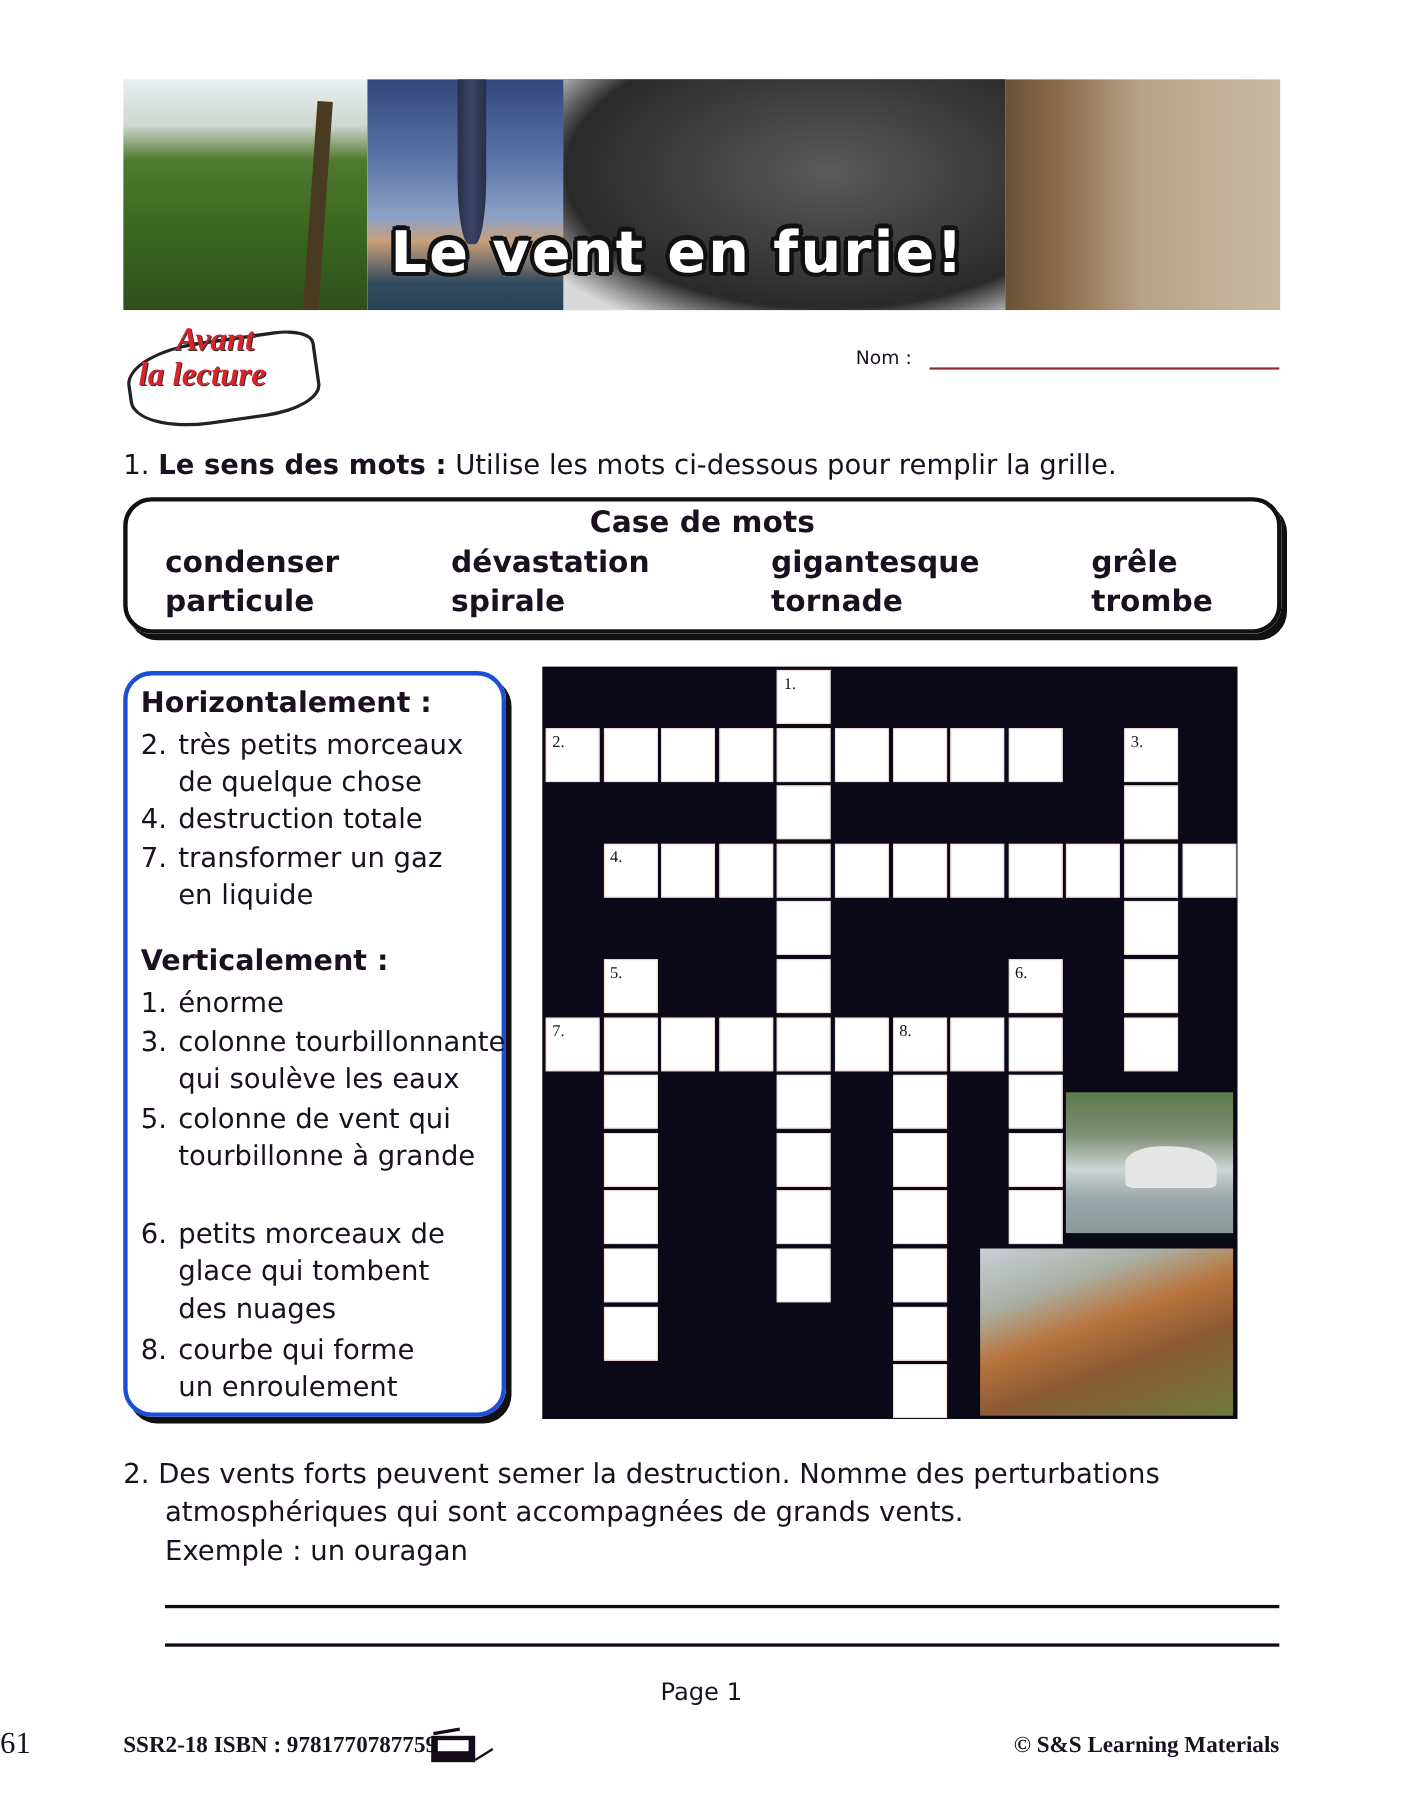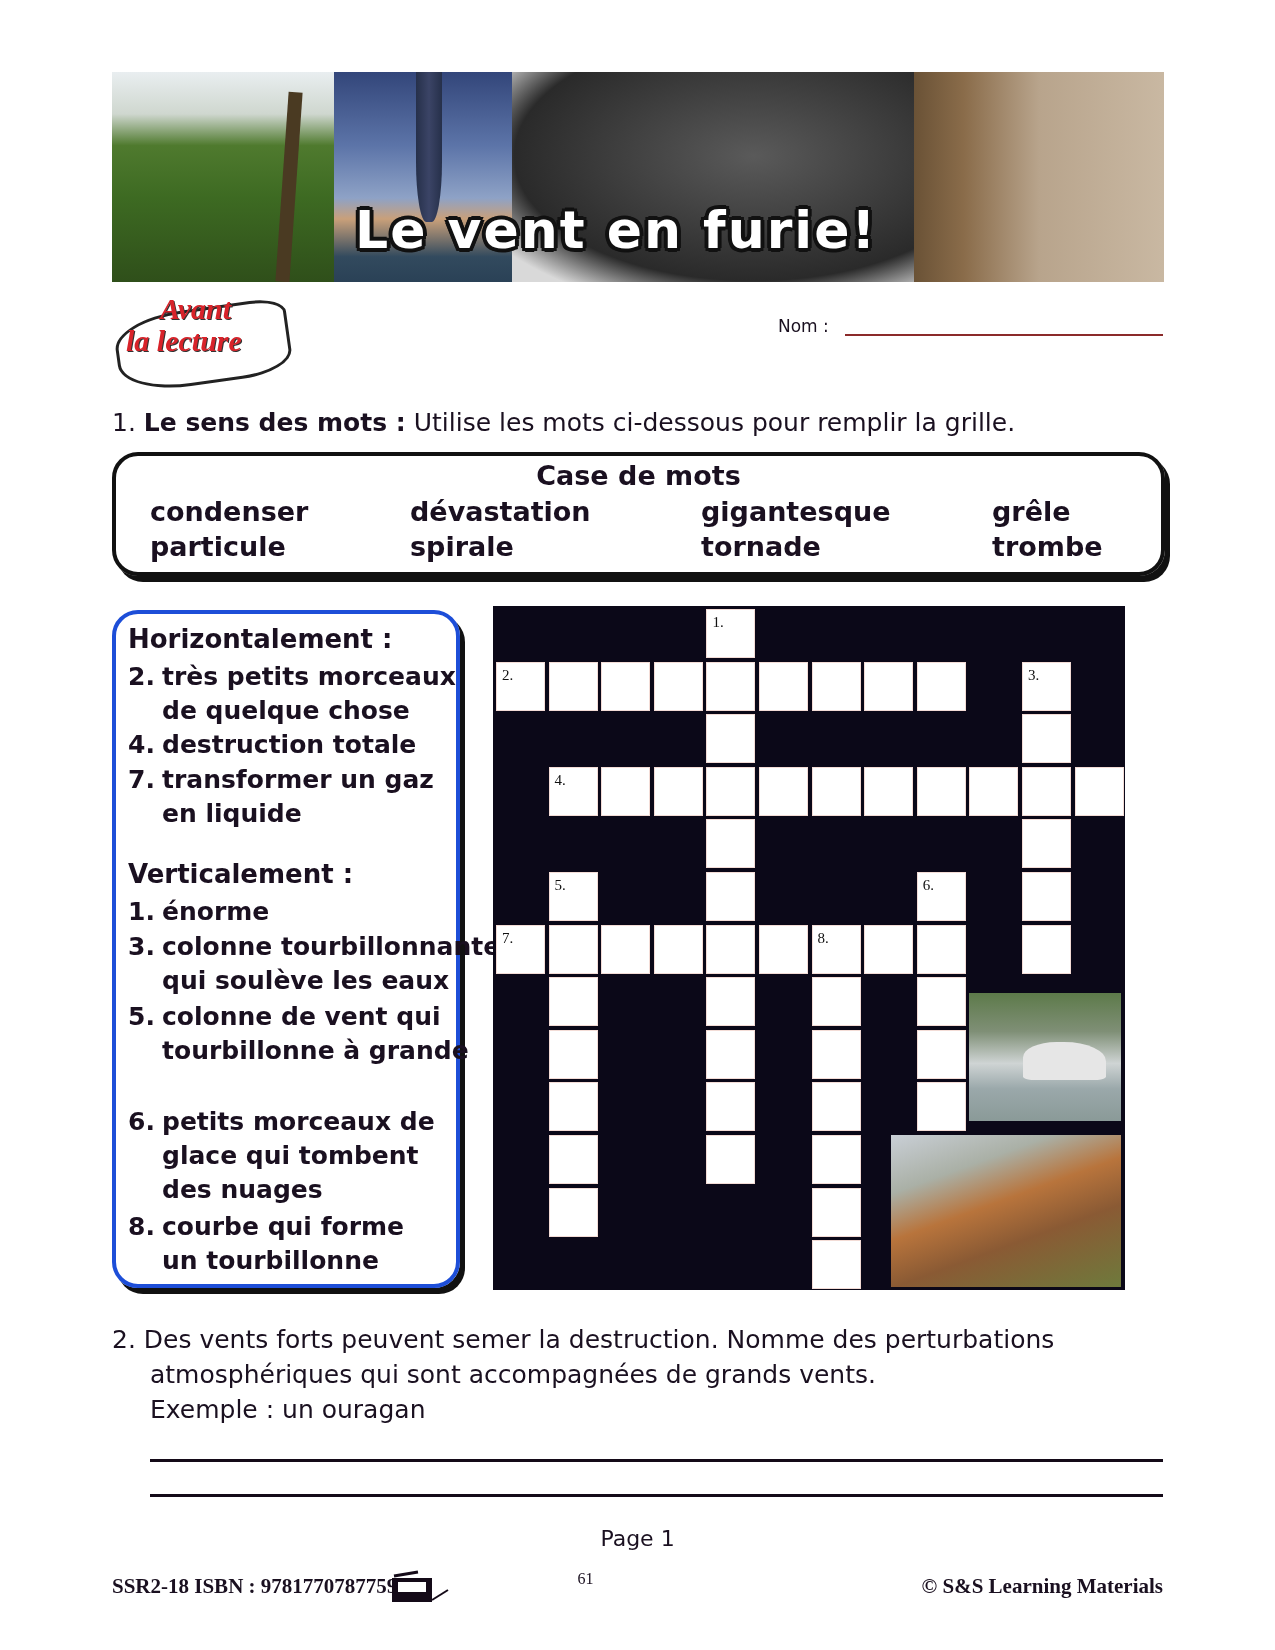--- a/index.html
+++ b/index.html
@@ -27,38 +27,38 @@
   .nom-line{left:845px;top:334px;width:318px;height:2px;background:#8b2a2a;}
   
   .q1{left:112px;top:408px;font-size:25px;}
   .q1 b{font-weight:bold;margin-top:46px;}
   .wordbox{left:112px;top:452px;width:1045px;height:116px;border:4px solid #111;border-radius:26px;box-shadow:5px 6px 0 #111;}
   .wordbox-title{left:0;top:4px;width:100%;text-align:center;font-weight:bold;font-size:27px;}
   .word{font-weight:bold;font-size:27px;}
   
   .clues{left:112px;top:610px;width:340px;height:670px;border:4px solid #1d4ed8;border-radius:26px;box-shadow:5px 6px 0 #111;}
   .clue-h{font-weight:bold;font-size:26px;position:absolute;left:12px;}
-  .clue{font-size:25px;position:absolute;left:12px;line-height:34px;white-space:nowrap;font-weight:bold;}
+  .clue{font-size:25px;position:absolute;left:12px;line-height:34px;white-space:nowrap;}
   .clue .num{display:inline-block;width:34px;}
   .clue .cont{padding-left:34px;display:block;}
   
   .grid{left:493px;top:606px;width:632px;height:684px;background:#0b0818;}
   .cell{position:absolute;width:49px;height:49px;background:#fff;box-shadow:inset 0 0 0 1px #f3dcd6;}
   .cell .n{position:absolute;left:6px;top:5px;font-family:"Liberation Serif",serif;font-size:15px;color:#111;}
   .photo1{position:absolute;background:linear-gradient(180deg,#5d7a4a 0%,#7f8f76 30%,#cfd4d4 55%,#9aa8aa 75%,#8a9a98 100%);}
   .photo1:after{content:"";position:absolute;left:35%;top:38%;width:55%;height:30%;background:#e6e6e6;border-radius:40% 50% 10% 10%;}
   .photo2{position:absolute;background:linear-gradient(160deg,#c9cfd6 0%,#aab0a6 25%,#b8743c 45%,#8a5a34 65%,#6e7a3c 100%);}
   
   .q2{left:112px;top:1322px;font-size:25px;line-height:35px;}
   .q2 .line{padding-left:38px;}
   .ansline{left:150px;width:1013px;height:3px;background:#140a18;}
   .pagenum{left:0;width:1275px;text-align:center;top:1526px;font-size:22px;}
   .footer{top:1574px;font-family:"Liberation Serif",serif;font-size:21px;}
   .footer-left{left:112px;font-weight:bold;}
-  .footer-mid{left:0;width:1171px;text-align:center;font-size:16px;top:1570px;}
+  .footer-mid{left:0;width:1171px;text-align:left;font-size:28px;top:1570px;}
   .footer-right{right:112px;font-weight:bold;}
   .copier{left:390px;top:1570px;width:60px;height:34px;}
 </style>
 </head>
 <body>
 
 <div class="abs banner">
   <div class="ph ph-tree"></div>
   <div class="ph ph-funnel"></div>
   <div class="ph ph-storm"></div>
@@ -97,21 +97,21 @@
   <div class="clue-h" style="top:10px">Horizontalement :</div>
   <div class="clue" style="top:46px"><span class="num">2.</span><span>très petits morceaux</span><span class="cont">de quelque chose</span></div>
   <div class="clue" style="top:114px"><span class="num">4.</span><span>destruction totale</span></div>
   <div class="clue" style="top:149px"><span class="num">7.</span><span>transformer un gaz</span><span class="cont">en liquide</span></div>
 
   <div class="clue-h" style="top:245px">Verticalement :</div>
   <div class="clue" style="top:281px"><span class="num">1.</span><span>énorme</span></div>
   <div class="clue" style="top:316px"><span class="num">3.</span><span>colonne tourbillonnante</span><span class="cont">qui soulève les eaux</span></div>
   <div class="clue" style="top:386px"><span class="num">5.</span><span>colonne de vent qui</span><span class="cont">tourbillonne à grande</span></div>
   <div class="clue" style="top:491px"><span class="num">6.</span><span>petits morceaux de</span><span class="cont">glace qui tombent</span><span class="cont">des nuages</span></div>
-  <div class="clue" style="top:596px"><span class="num">8.</span><span>courbe qui forme</span><span class="cont">un tourbillonne</span></div>
+  <div class="clue" style="top:596px"><span class="num">8.</span><span>courbe qui forme</span><span class="cont">un enroulement</span></div>
 </div>
 
 <div class="abs grid" id="grid">
     <div class="cell" style="left: 213.4px; top: 3px;">
       <span class="n">1.</span>
     </div>
     <div class="cell" style="left: 3px; top: 55.6px;">
       <span class="n">2.</span>
     </div>
     <div class="cell" style="left: 55.6px; top: 55.6px;"></div>

